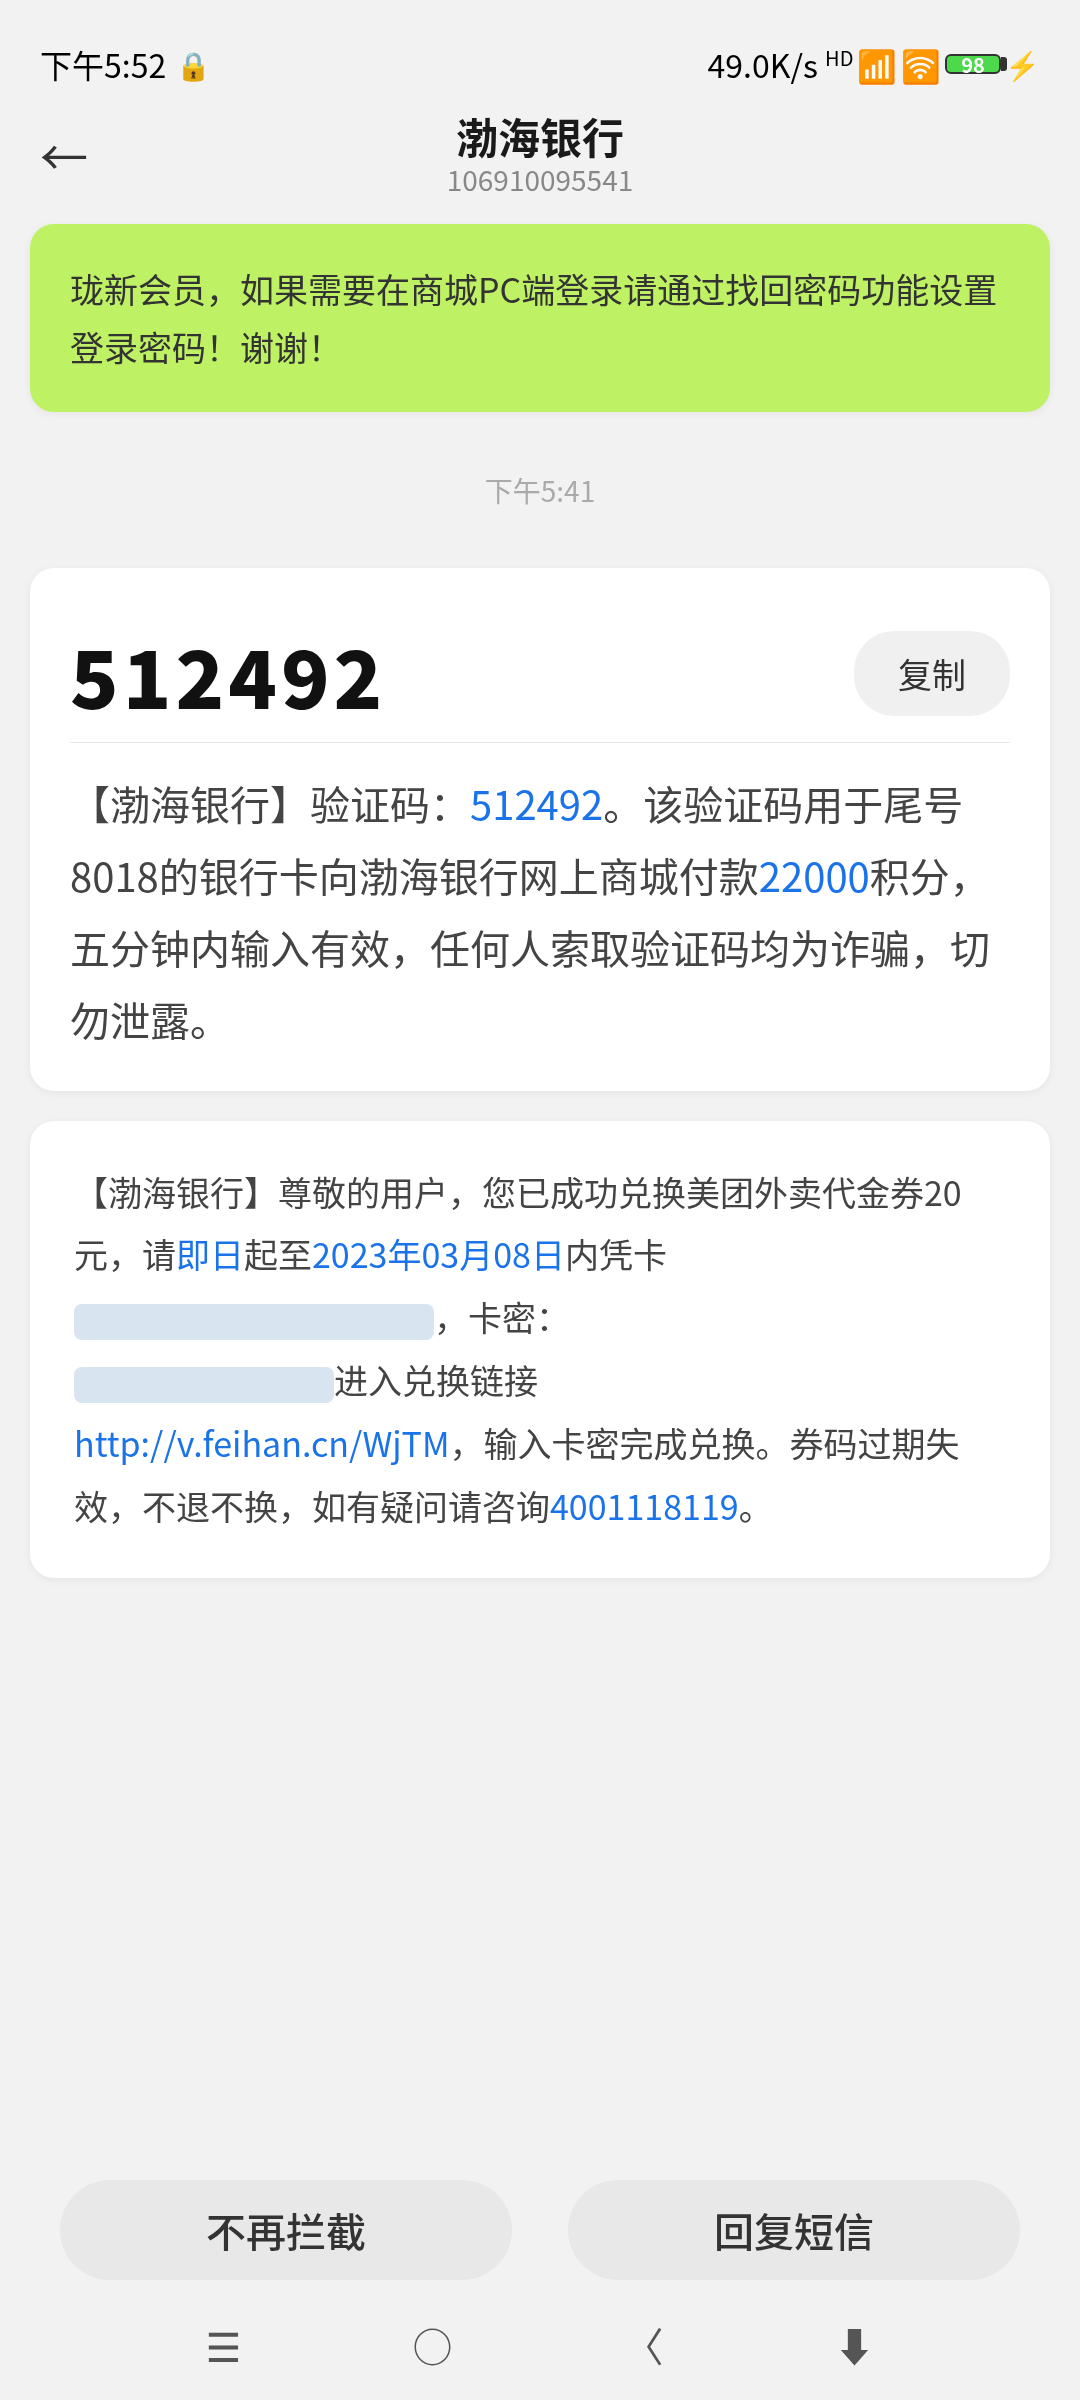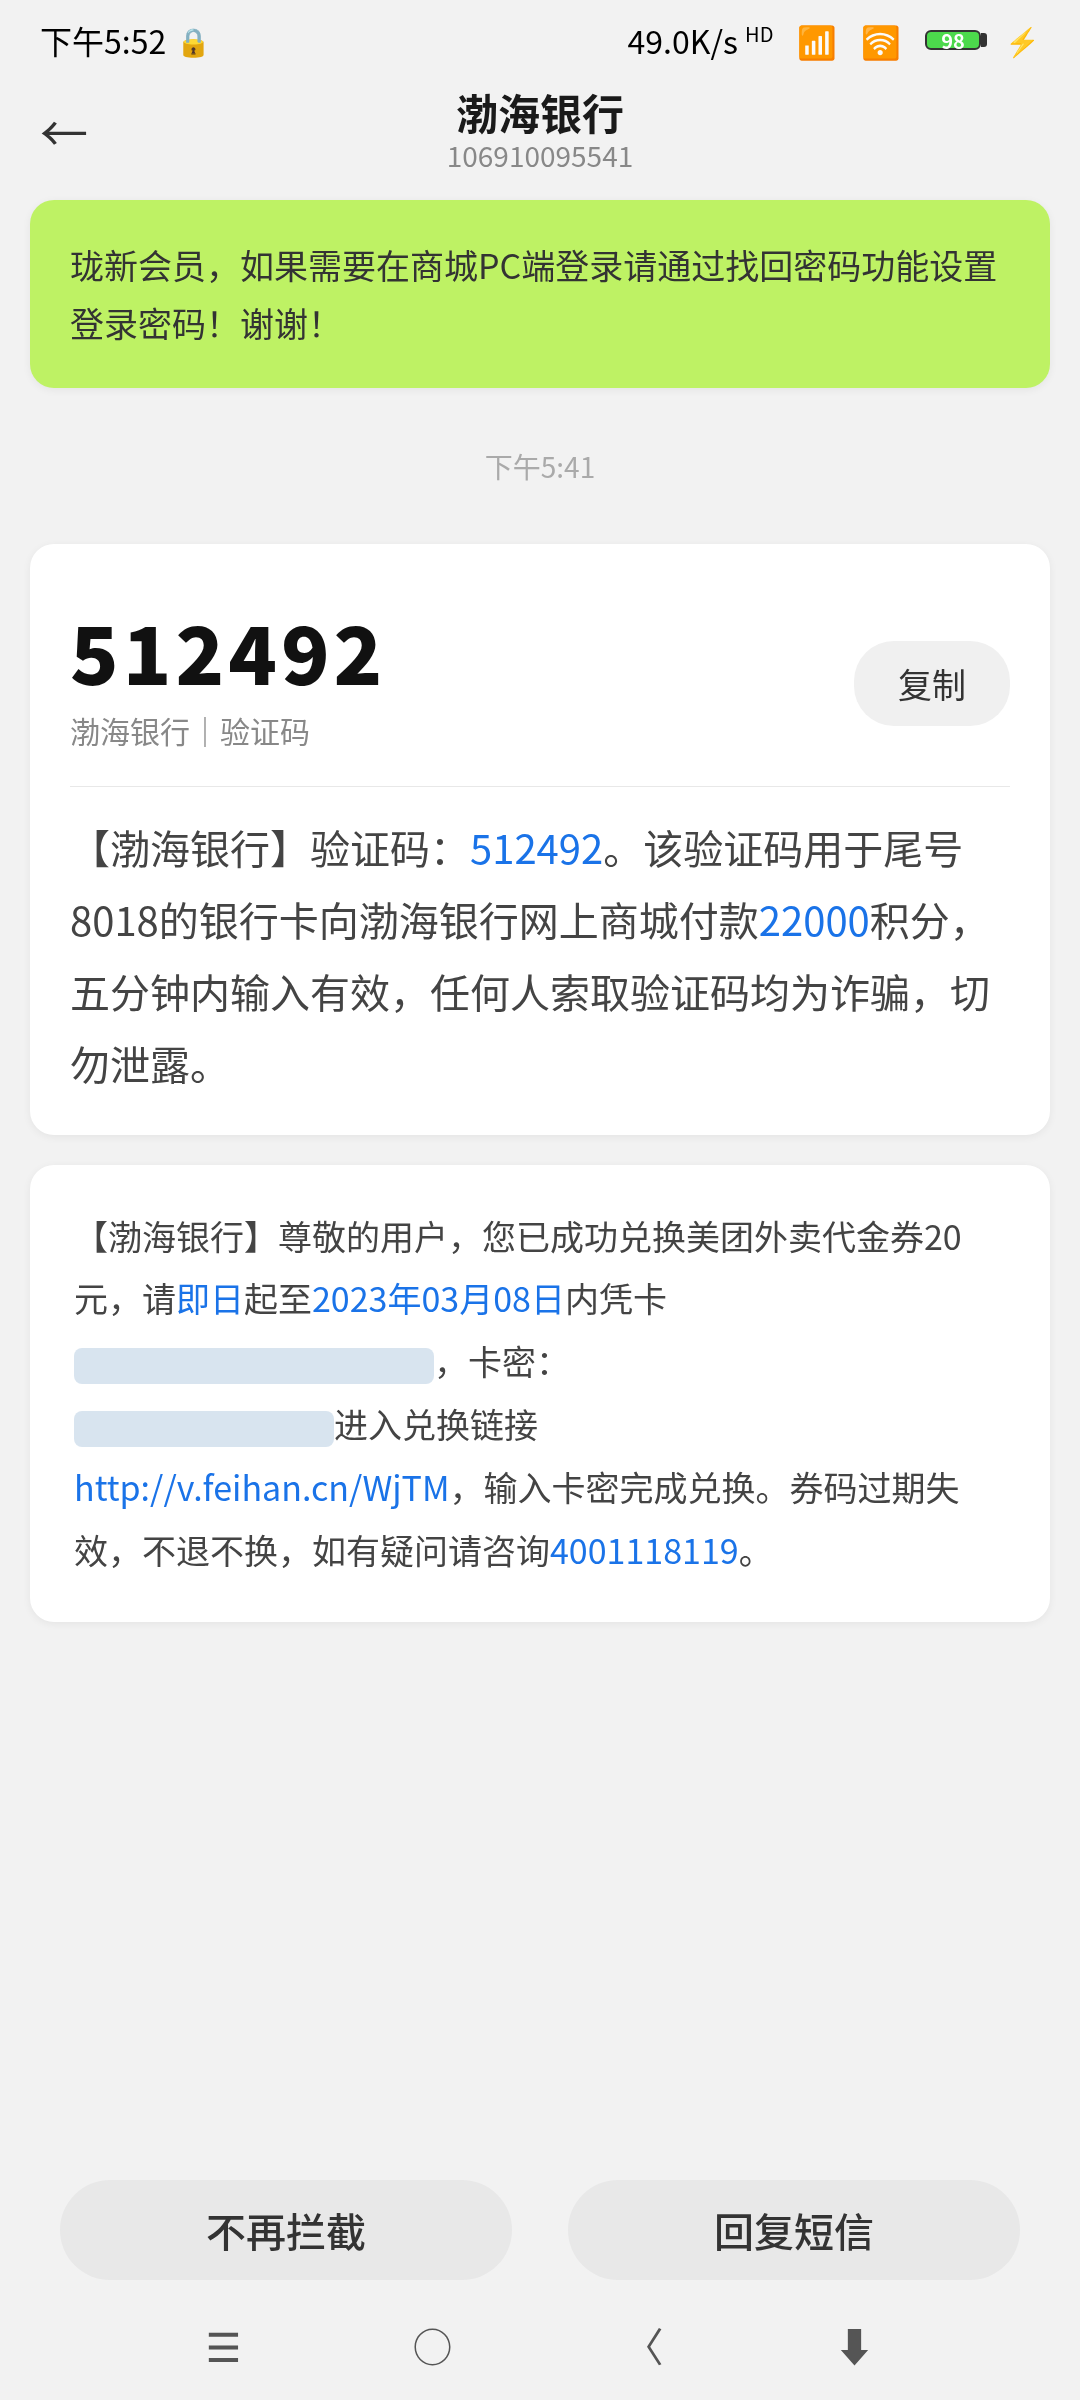--- a/index.html
+++ b/index.html
@@ -17,23 +17,24 @@
     .status-bar {
       width: 100%;
       height: 80px;
       background: #f2f2f2;
       display: flex;
       align-items: center;
       justify-content: space-between;
       padding: 0 40px;
       font-size: 32px;
       color: #000;
+      margin-top: 24px;
     }
     .status-left { display: flex; align-items: center; gap: 10px; }
-    .status-right { display: flex; align-items: center; gap: 24px; }
+    .status-right { display: flex; align-items: center; gap: 4px; }
     .battery-bar {
       width: 56px; height: 20px;
       background: #4cd94c;
       border-radius: 6px;
       display: inline-flex; align-items: center; justify-content: center;
       color: #fff; font-size: 20px; font-weight: bold;
       border: 2px solid #333;
       position: relative;
     }
     .battery-tip {
@@ -257,21 +258,20 @@
   <div class="msg-bubble">
     <span>珑新会员，如果需要在商城PC端登录请通过找回密码功能设置登录密码！谢谢！</span>
   </div>
 
   <div class="timestamp">下午5:41</div>
 
   <div class="otp-card">
     <div class="otp-header">
       <div>
         <div class="otp-code">512492</div>
-        <div class="otp-label">渤海银行｜验证码</div>
       </div>
       <div class="copy-btn">复制</div>
     </div>
     <hr class="otp-divider">
     <div class="otp-body">
       <span>【渤海银行】验证码：</span><a class="otp-link">512492</a><span>。该验证码用于尾号8018的银行卡向渤海银行网上商城付款</span><a class="otp-link">22000</a><span>积分，五分钟内输入有效，任何人索取验证码均为诈骗，切勿泄露。</span>
     </div>
   </div>
 
   <div class="msg-bubble2">

